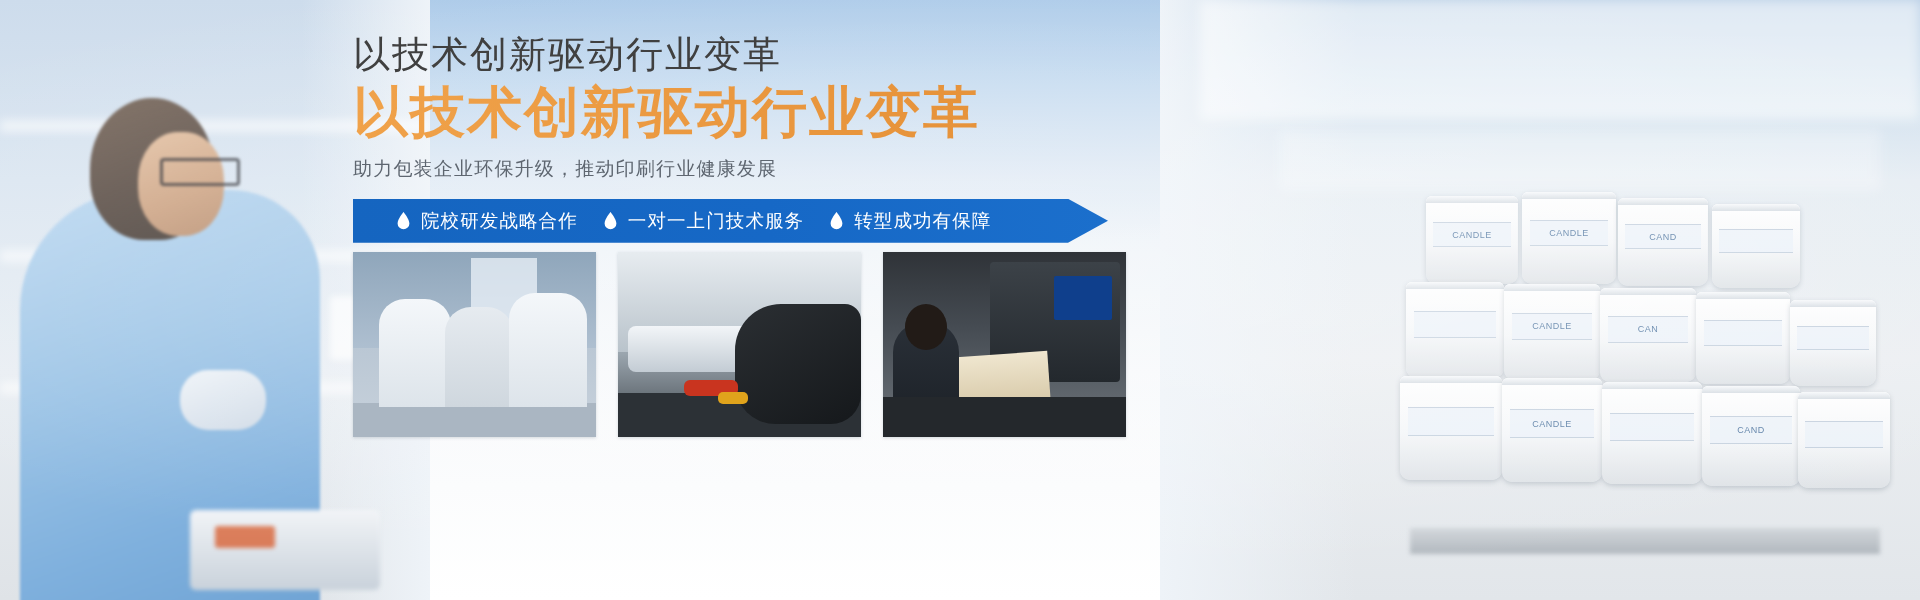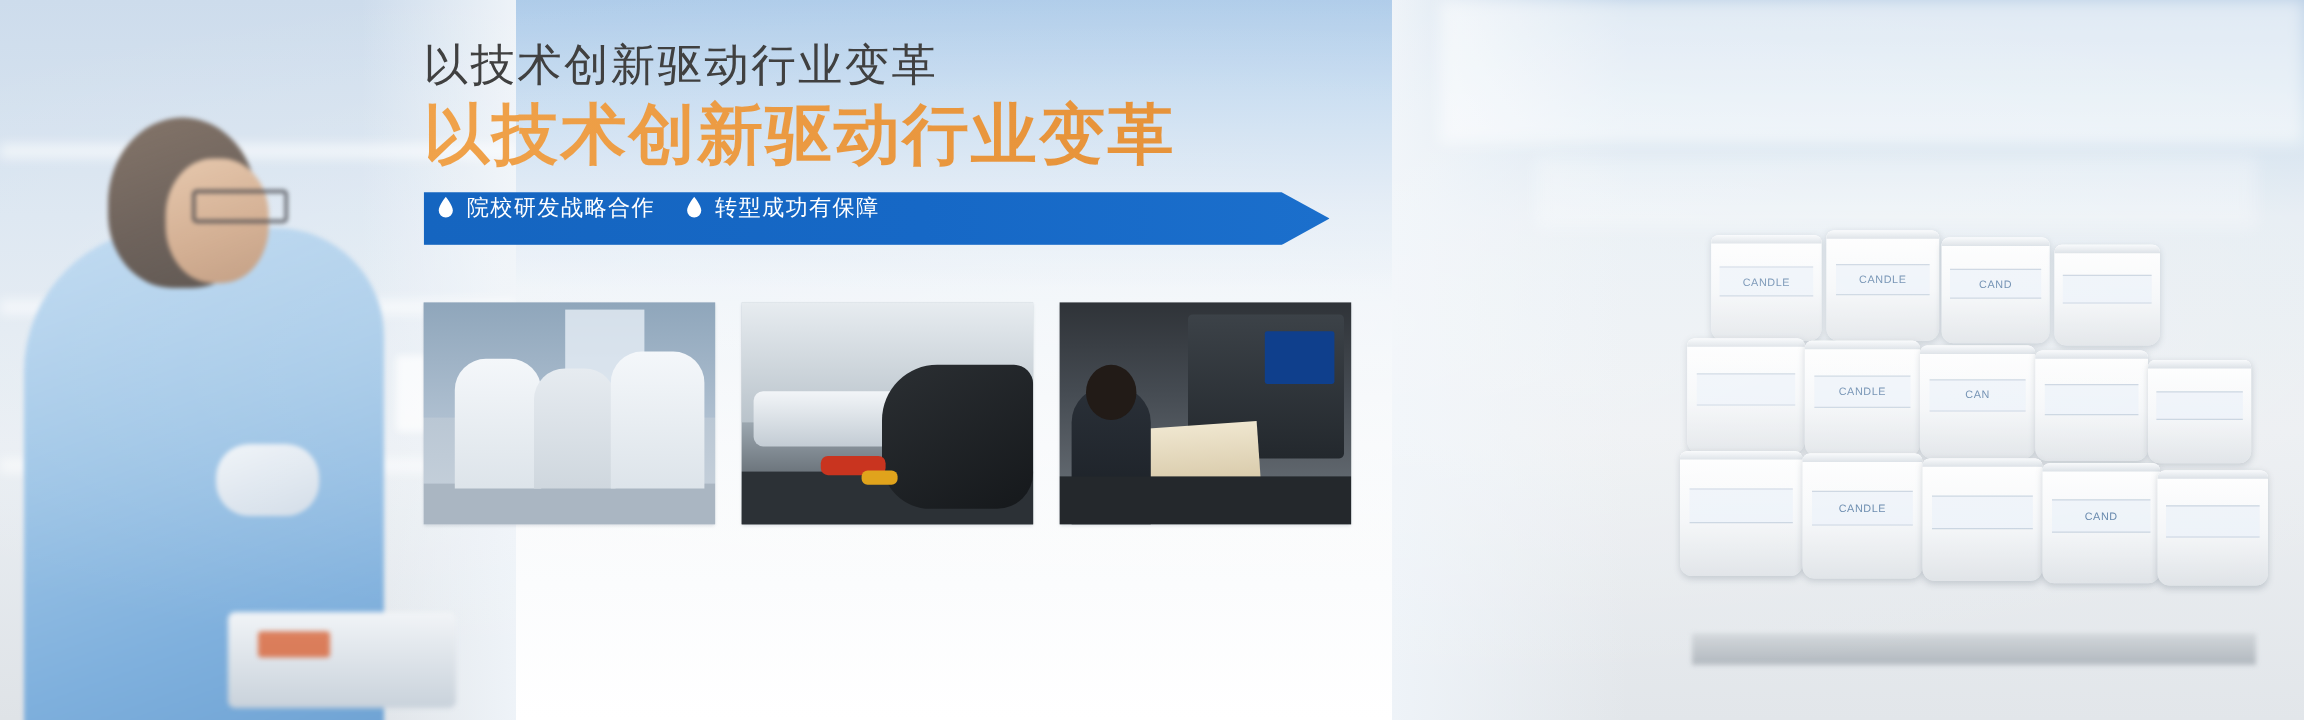--- a/index.html
+++ b/index.html
@@ -115,21 +115,21 @@
   
   .badgebar{
     position:relative;margin-top:16px;height:44px;width:755px;
     display:flex;align-items:center;
   }
   .badgebar-body{
     position:absolute;left:0;top:0;height:44px;width:755px;
     background:linear-gradient(90deg,#1565c0 0%,#1668c6 55%,#1b6fcc 100%);
     clip-path:polygon(0 0, 715px 0, 755px 22px, 715px 44px, 0 44px);
   }
-  .badges{position:relative;display:flex;align-items:flex-start;height:44px;padding-left:12px;gap:26px;}
+  .badges{position:relative;display:flex;align-items:center;height:44px;padding-left:44px;gap:26px;}
   .badge{display:flex;align-items:center;gap:11px;}
   .drop{width:13px;height:18px;flex:none;display:block;}
   .badge-label{
     color:#ffffff;font-size:18.5px;letter-spacing:1.1px;white-space:nowrap;
   }
 
   
   .thumbs{position:absolute;left:353px;top:252px;display:flex;gap:22px;}
   .thumb{
     width:243px;height:185px;overflow:hidden;position:relative;
@@ -250,29 +250,36 @@
     </div>
     <div class="scale"></div>
     <div class="scale-led"></div>
   </div>
 
   <div class="vignette"></div>
 
   <div class="content">
     <div class="eyebrow">以技术创新驱动行业变革</div>
     <div class="headline">以技术创新驱动行业变革</div>
+    <div class="subtitle">助力包装企业环保升级，推动印刷行业健康发展</div>
 
     <div class="badgebar">
       <div class="badgebar-body"></div>
       <div class="badges">
         <div class="badge">
           <svg class="drop" viewBox="0 0 13 18">
             <path d="M6.5 0 C6.5 0 0.6 7.2 0.6 11.4 A5.9 5.9 0 0 0 12.4 11.4 C12.4 7.2 6.5 0 6.5 0 Z" fill="#ffffff"></path>
           </svg>
           <span class="badge-label">院校研发战略合作</span>
+        </div>
+        <div class="badge">
+          <svg class="drop" viewBox="0 0 13 18">
+            <path d="M6.5 0 C6.5 0 0.6 7.2 0.6 11.4 A5.9 5.9 0 0 0 12.4 11.4 C12.4 7.2 6.5 0 6.5 0 Z" fill="#ffffff"></path>
+          </svg>
+          <span class="badge-label">一对一上门技术服务</span>
         </div>
         <div class="badge">
           <svg class="drop" viewBox="0 0 13 18">
             <path d="M6.5 0 C6.5 0 0.6 7.2 0.6 11.4 A5.9 5.9 0 0 0 12.4 11.4 C12.4 7.2 6.5 0 6.5 0 Z" fill="#ffffff"></path>
           </svg>
           <span class="badge-label">转型成功有保障</span>
         </div>
       </div>
     </div>
   </div>

